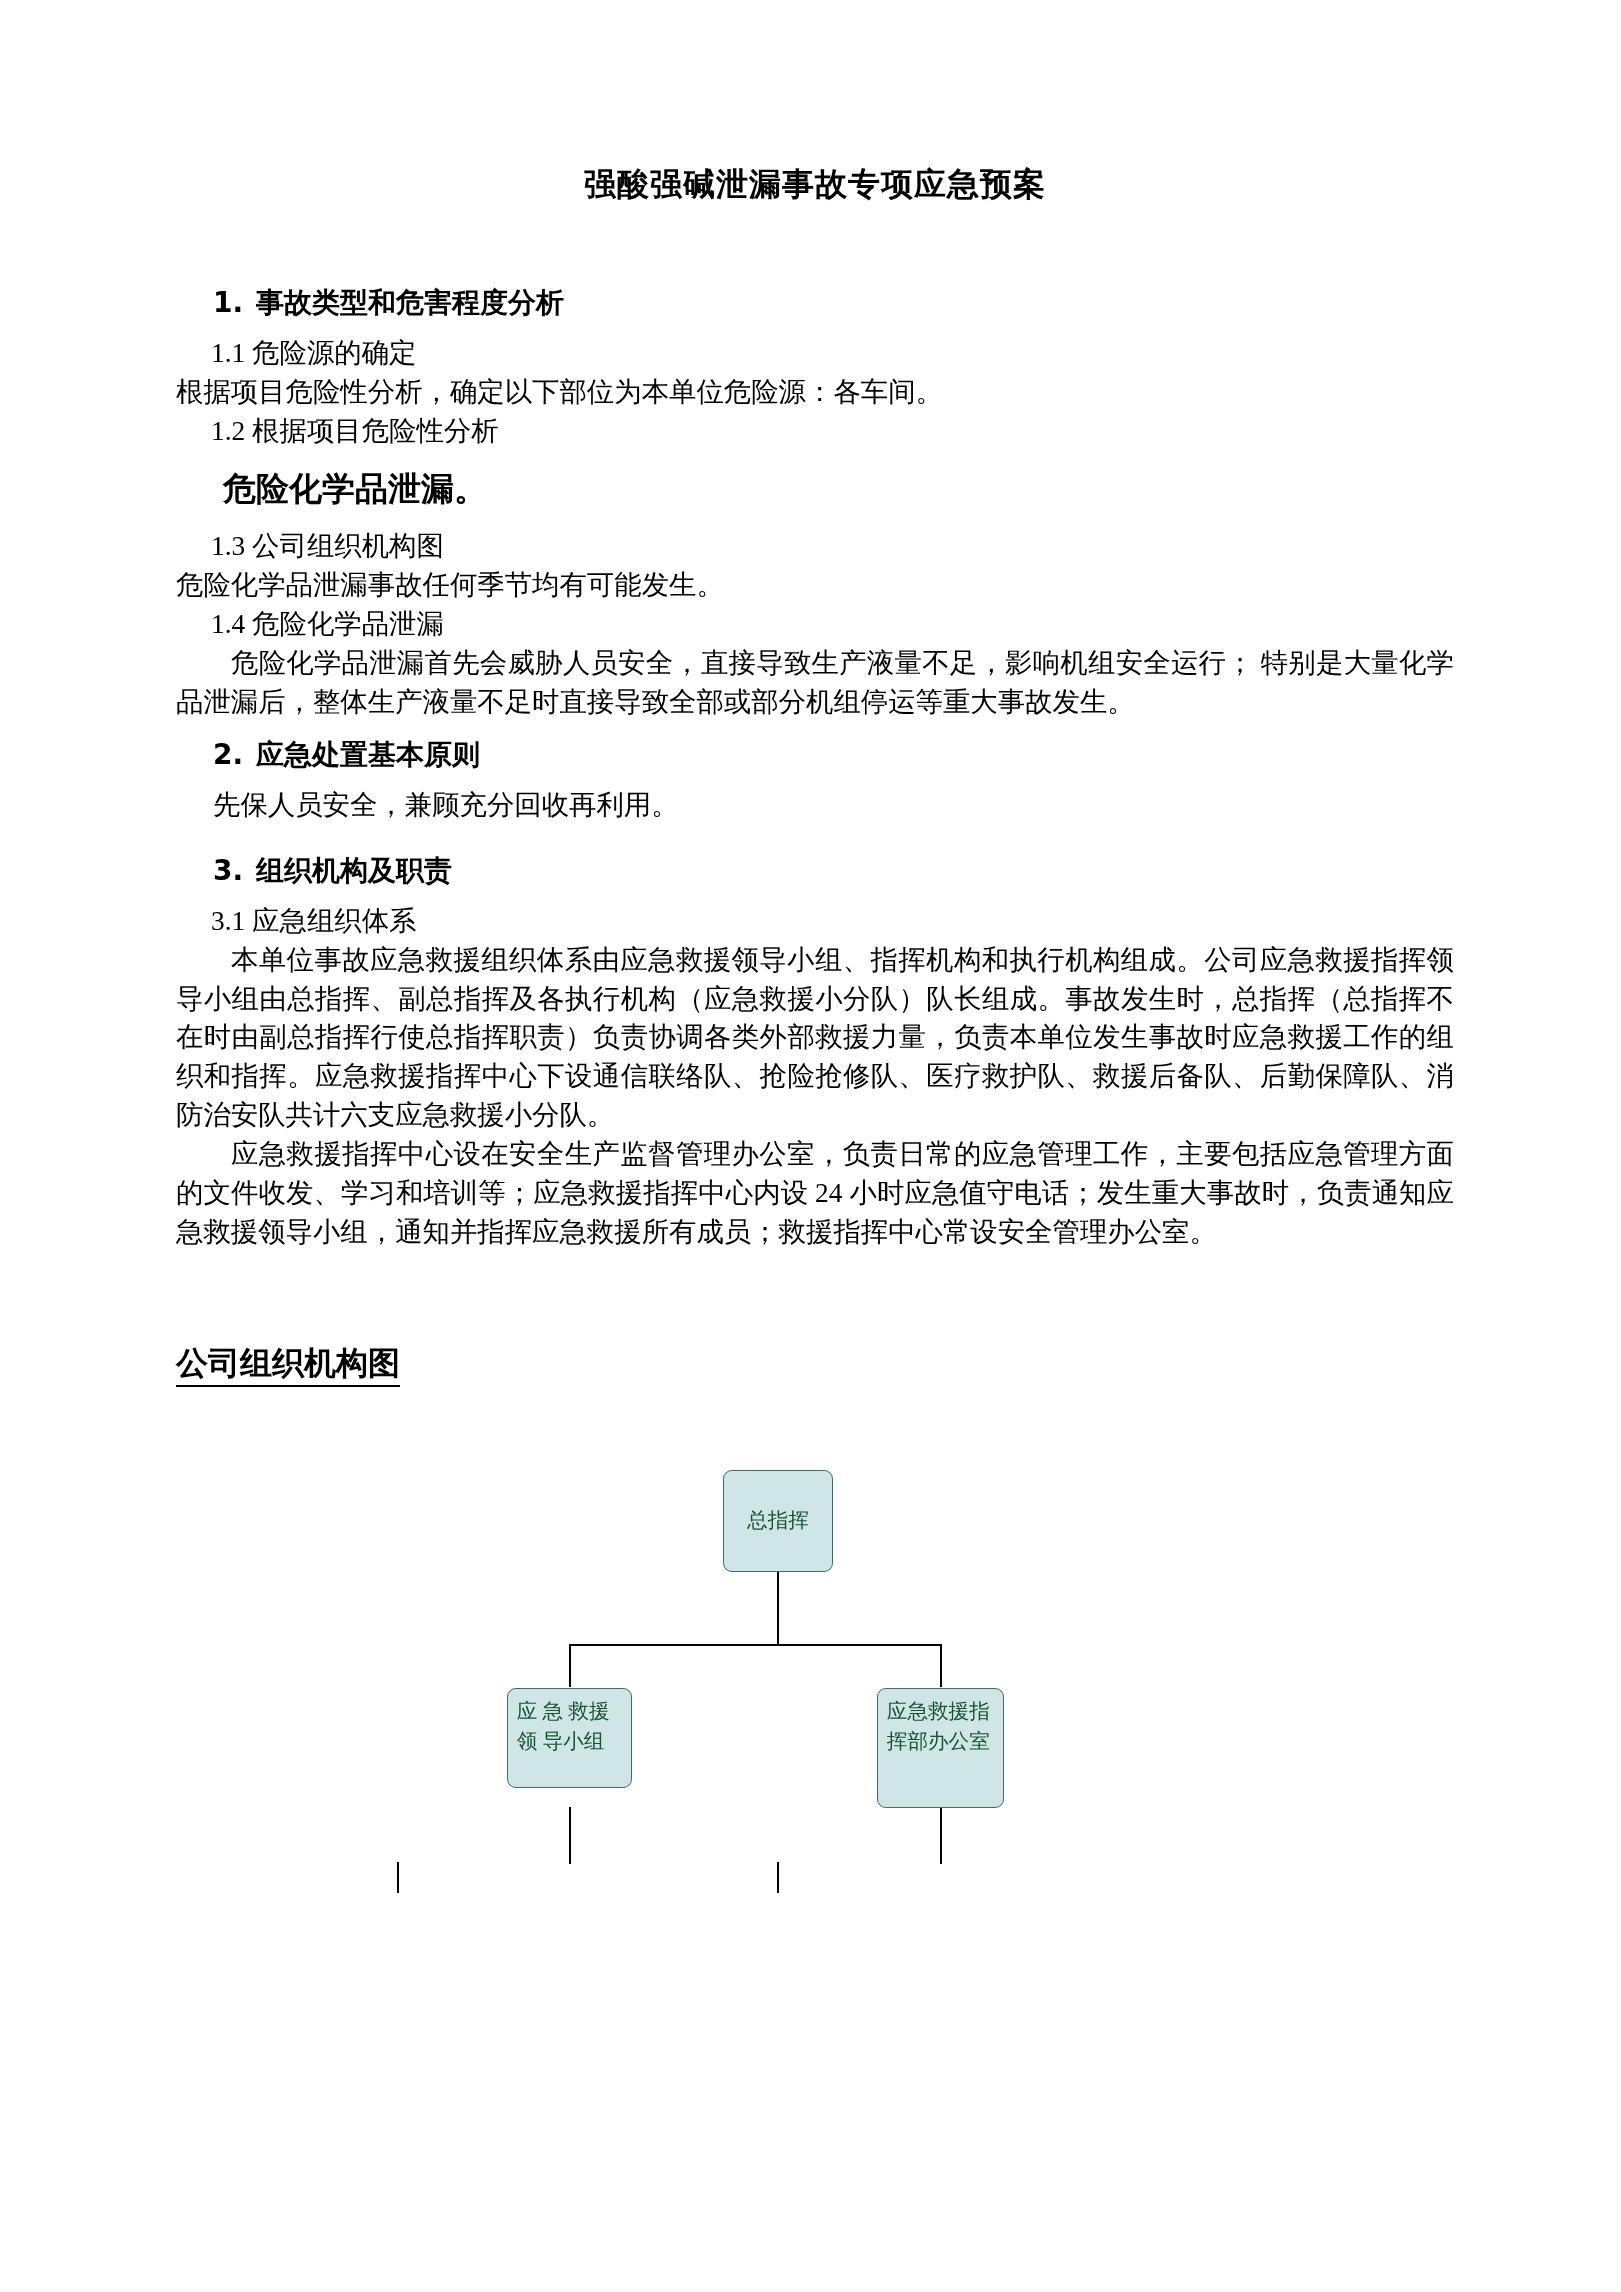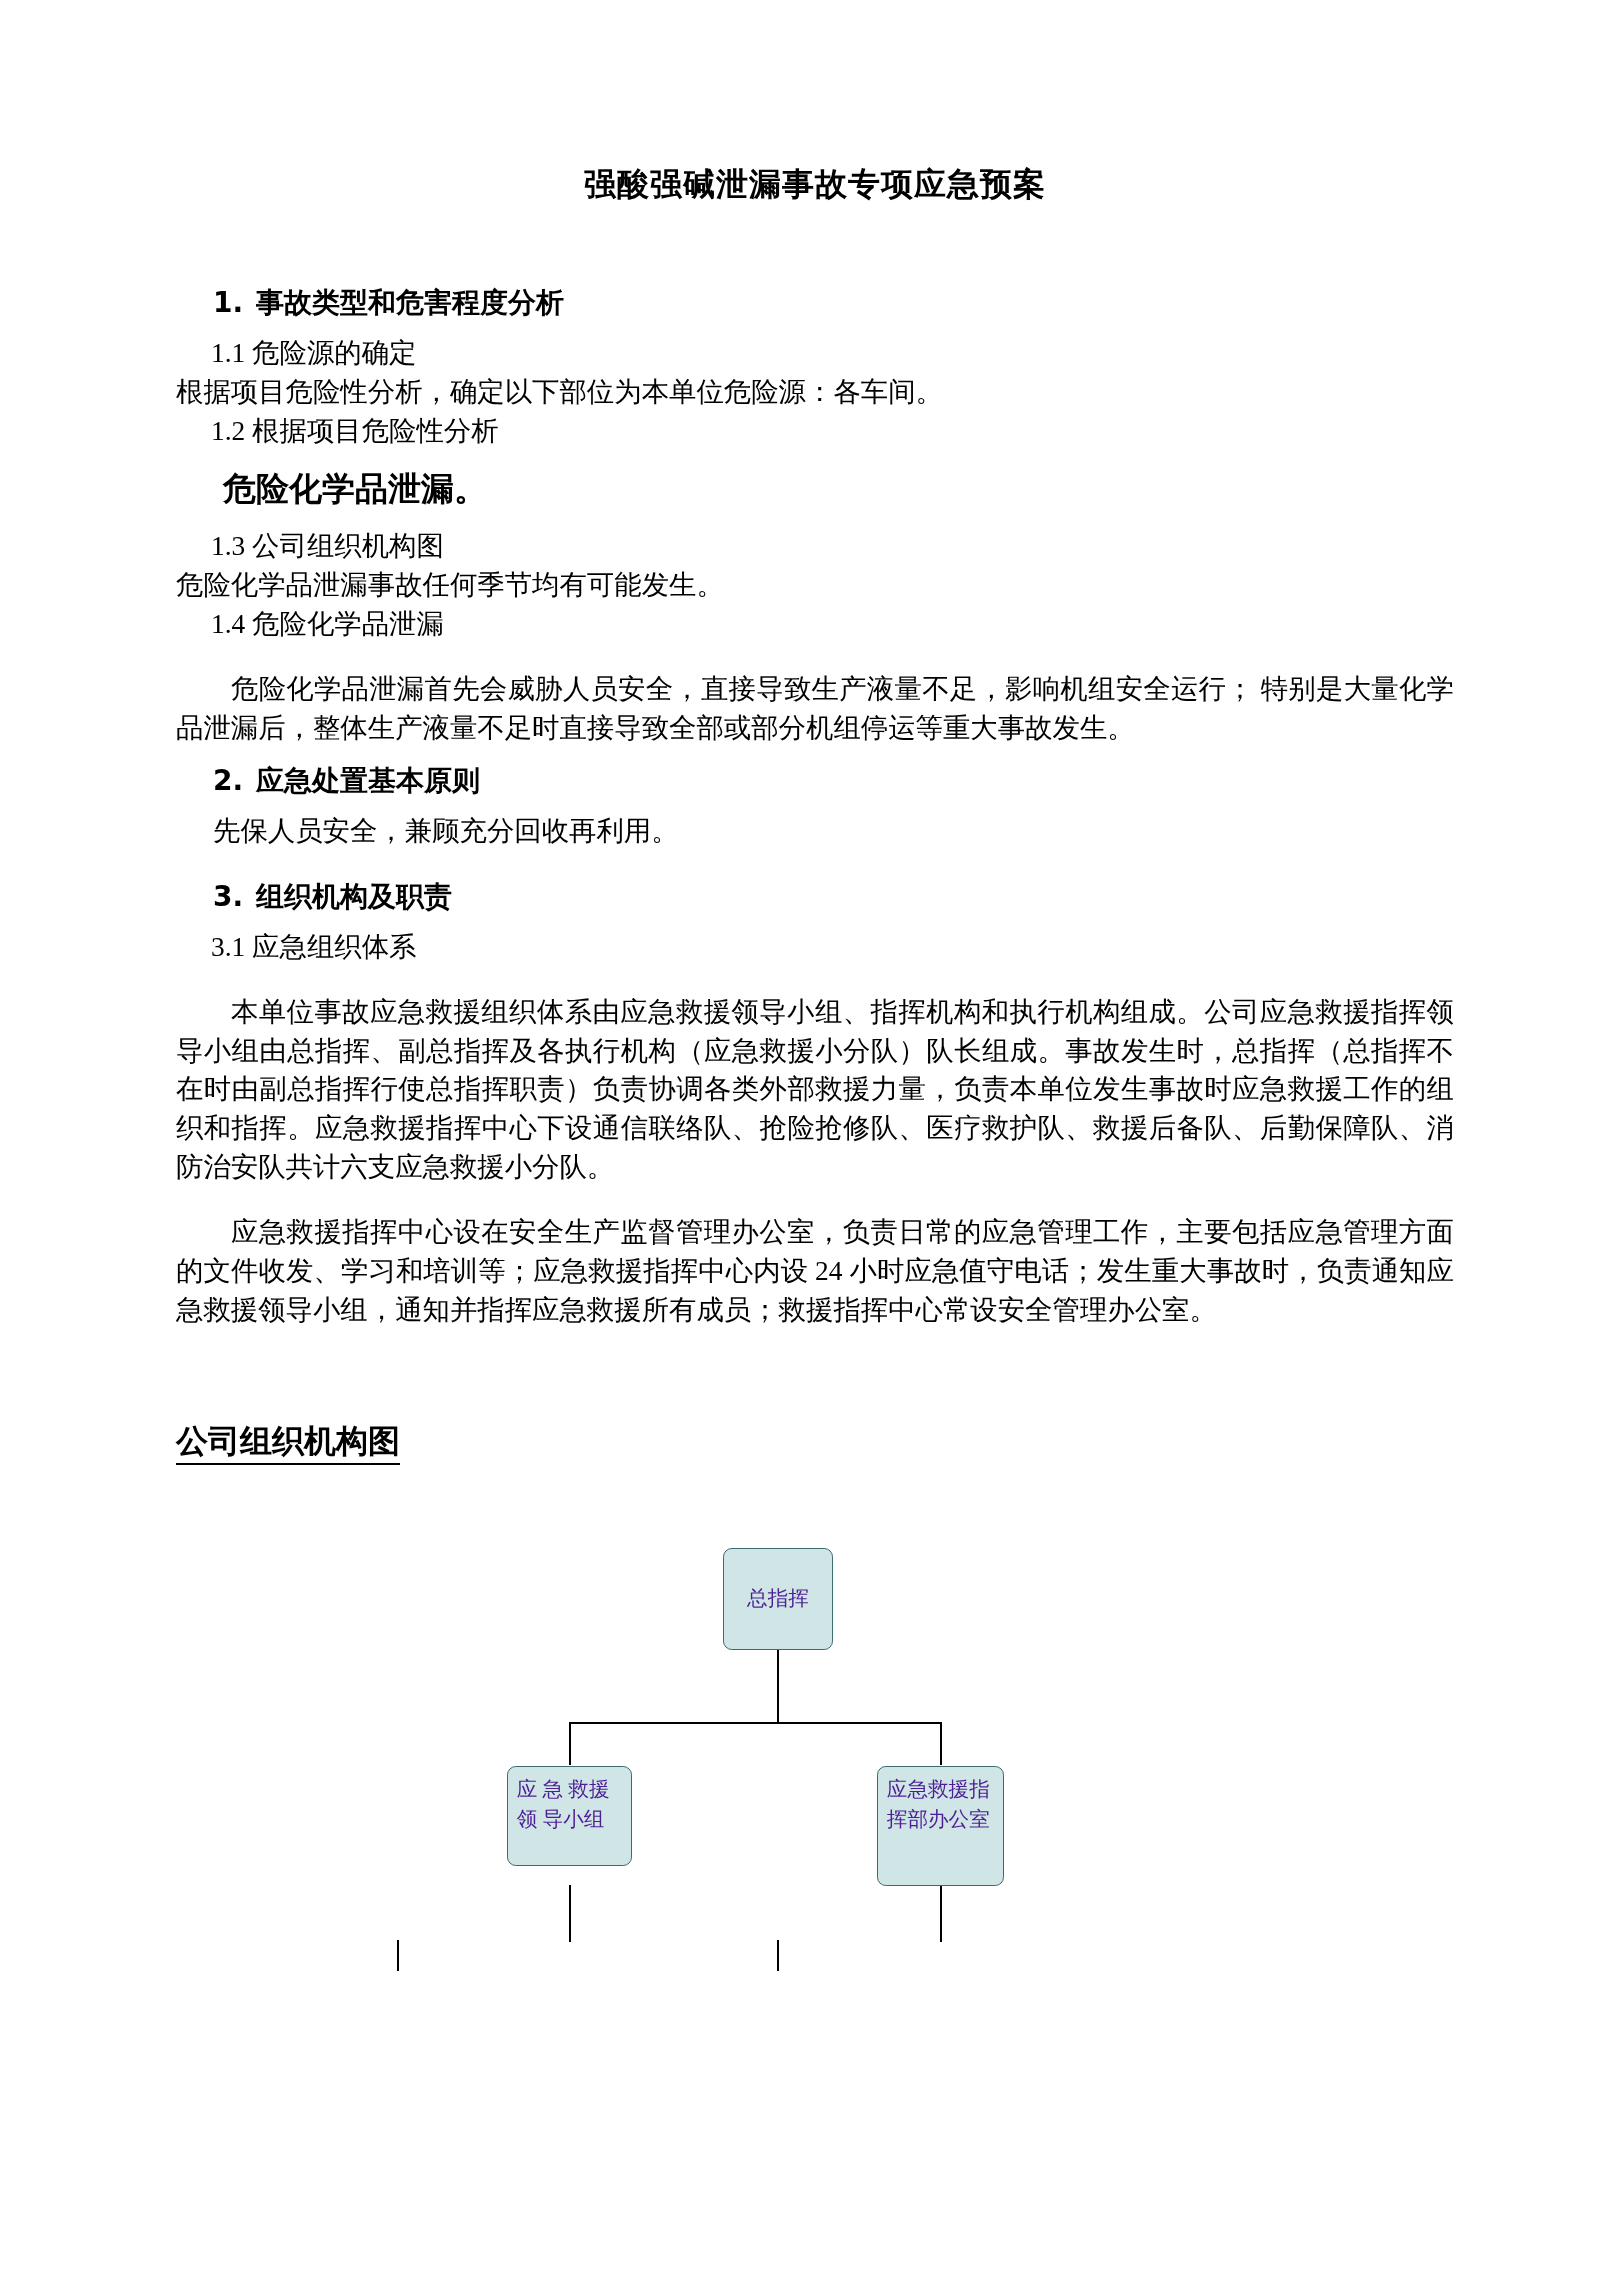--- a/index.html
+++ b/index.html
@@ -54,21 +54,20 @@
     text-justify: inter-ideograph;
   }
   p.sub {
     font-size: 27.4px;
     line-height: 1.42;
     margin: 0;
     padding-left: 35px;
   }
   p.indent {
     text-indent: 55px;
-    margin-top: 26px;
   }
   .big-line {
     font-family: "DejaVu Sans", "Liberation Sans", sans-serif;
     font-weight: bold;
     font-size: 33px;
     padding-left: 47px;
     margin: 15.7px 0 15.7px 0;
   }
   .org-title {
     text-align: left;
@@ -92,21 +91,21 @@
   }
   .node {
     position: absolute;
     background: #cfe5e6;
     border: 1px solid #3c6a6d;
     border-radius: 8.8px;
     box-sizing: border-box;
     font-family: "Liberation Serif", "DejaVu Serif", serif;
     font-size: 20.6px;
     line-height: 1.45;
-    color: #4c1d95;
+    color: #14532d;
     padding: 7.8px 8.8px;
     display: flex;
     align-items: center;
     justify-content: center;
     text-align: center;
   }
   .node.left-align {
     align-items: flex-start;
     justify-content: flex-start;
     text-align: left;

